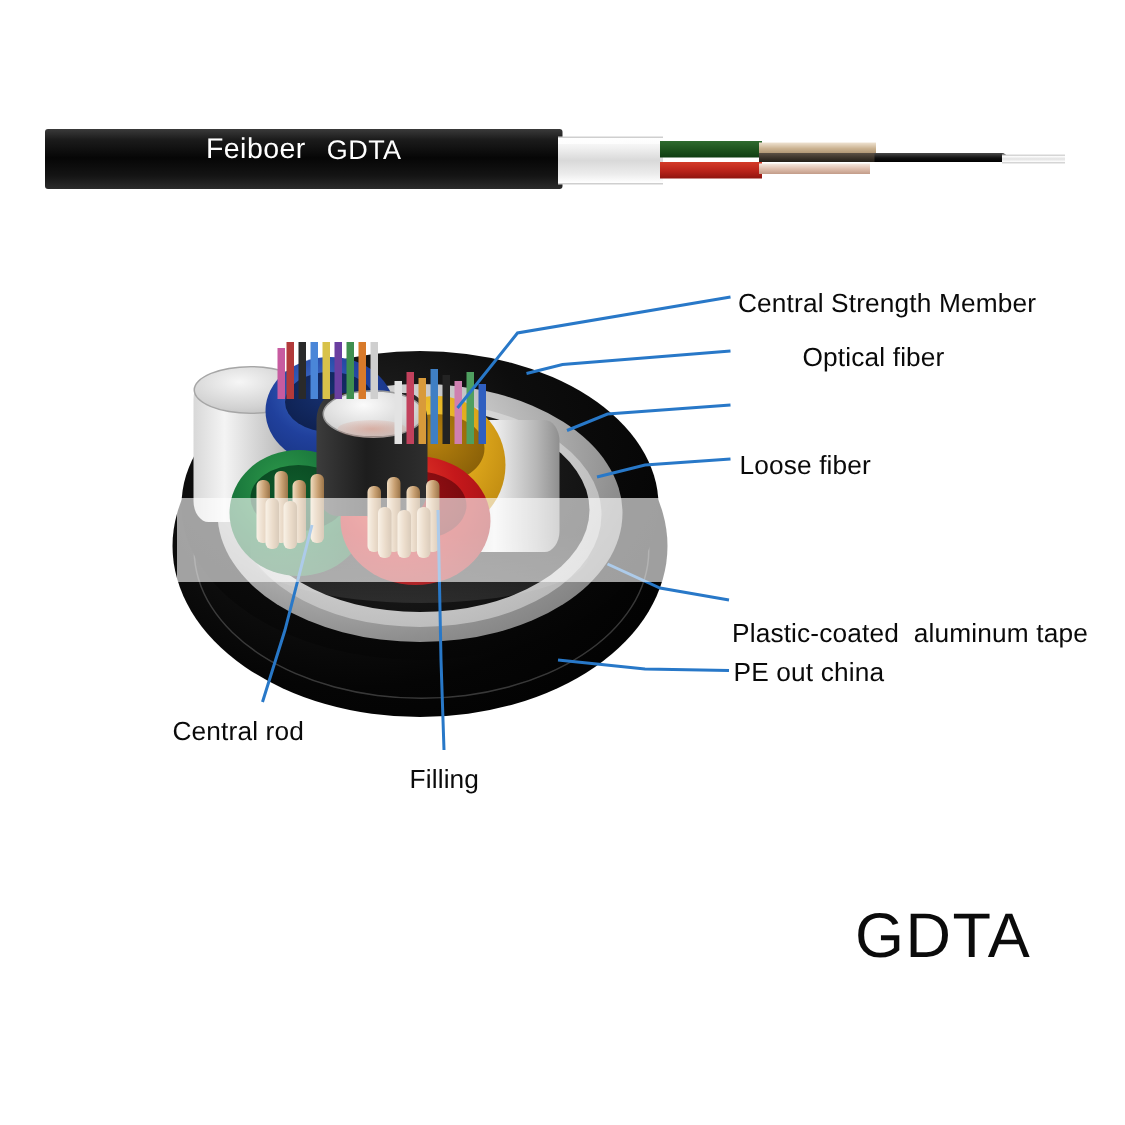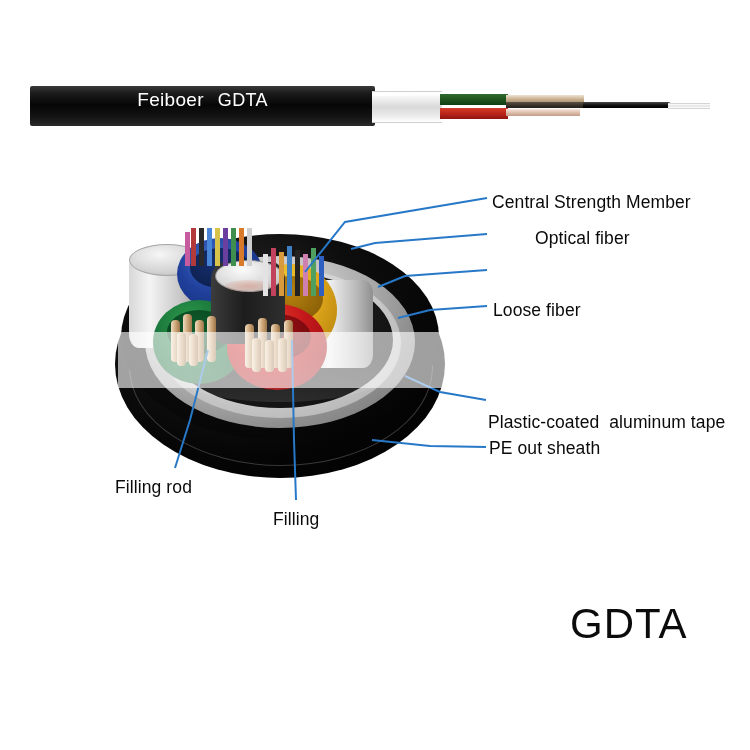--- a/index.html
+++ b/index.html
@@ -306,19 +306,19 @@
 
     <polyline points="292,340 294,440 296,500" fill="none" stroke="#2878c8" stroke-width="2"></polyline>
   </svg>
 
   <div class="wm-band"></div>
 
   <div class="lbl" style="left:492px;top:192px;">Central Strength Member</div>
   <div class="lbl" style="left:492px;top:228px;margin-left:43px;">Optical fiber</div>
   <div class="lbl" style="left:488px;top:300px;"> Loose fiber</div>
   <div class="lbl" style="left:488px;top:391px;margin-top:21px;">Plastic-coated  aluminum tape</div>
-  <div class="lbl" style="left:489px;top:438px;">PE out sheath</div>
-  <div class="lbl" style="left:115px;top:477px;">Filling rod</div>
+  <div class="lbl" style="left:489px;top:438px;">PE out china</div>
+  <div class="lbl" style="left:115px;top:477px;">Central rod</div>
   <div class="lbl" style="left:273px;top:509px;">Filling</div>
 
   <div class="model">GDTA</div>
 
 </div>
 
 </body></html>

